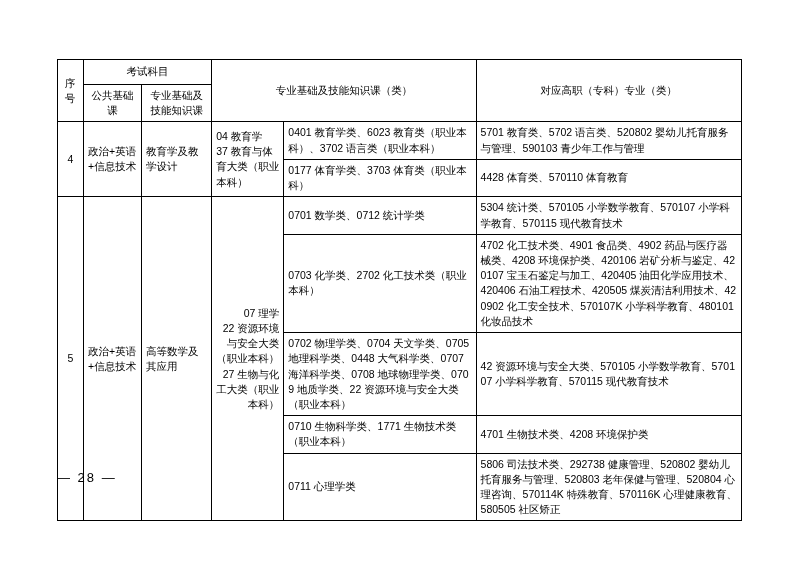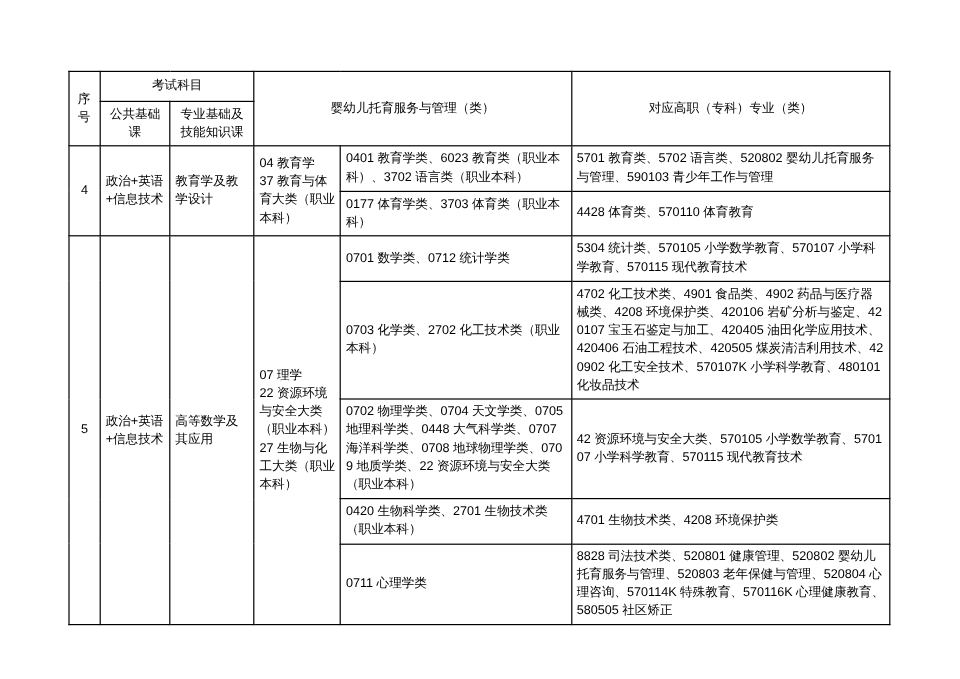--- a/index.html
+++ b/index.html
@@ -110,21 +110,21 @@
         <col class="c-prof">
         <col class="c-major">
         <col class="c-bk">
         <col class="c-vo">
       </colgroup>
       <tbody>
 
         <tr>
           <td class="hdr vert" rowspan="2">序号</td>
           <td class="hdr hdr-top" colspan="2">考试科目</td>
-          <td class="hdr" rowspan="2" colspan="2">婴幼儿托育服务与管理（类）</td>
+          <td class="hdr" rowspan="2" colspan="2">专业基础及技能知识课（类）</td>
           <td class="hdr" rowspan="2">对应高职（专科）专业（类）</td>
         </tr>
 
         <tr>
           <td class="hdr">公共基础课</td>
           <td class="hdr">专业基础及技能知识课</td>
         </tr>
 
         <tr>
           <td class="seq-cell" rowspan="2">4</td>
@@ -137,40 +137,41 @@
         </tr>
         <tr>
           <td class="left top">0177 体育学类、3703 体育类（职业本科）</td>
           <td class="left top">4428 体育类、570110 体育教育</td>
         </tr>
 
         <tr>
           <td class="seq-cell" rowspan="5">5</td>
           <td class="ctr mid" rowspan="5">政治+英语+信息技术</td>
           <td class="ctr mid" rowspan="5">高等数学及其应用</td>
-          <td class="left" rowspan="5" style="white-space: pre-line;">07 理学
+          <td class="left" rowspan="5" style="white-space: pre-line; text-align: right;">07 理学
 22 资源环境与安全大类（职业本科）
 27 生物与化工大类（职业本科）</td>
           <td class="left top">0701 数学类、0712 统计学类</td>
           <td class="left top">5304 统计类、570105 小学数学教育、570107 小学科学教育、570115 现代教育技术</td>
         </tr>
         <tr>
           <td class="left top">0703 化学类、2702 化工技术类（职业本科）</td>
           <td class="left top">4702 化工技术类、4901 食品类、4902 药品与医疗器械类、4208 环境保护类、420106 岩矿分析与鉴定、420107 宝玉石鉴定与加工、420405 油田化学应用技术、420406 石油工程技术、420505 煤炭清洁利用技术、420902 化工安全技术、570107K 小学科学教育、480101 化妆品技术</td>
         </tr>
         <tr>
           <td class="left top">0702 物理学类、0704 天文学类、0705 地理科学类、0448 大气科学类、0707 海洋科学类、0708 地球物理学类、0709 地质学类、22 资源环境与安全大类（职业本科）</td>
           <td class="left mid">42 资源环境与安全大类、570105 小学数学教育、570107 小学科学教育、570115 现代教育技术</td>
         </tr>
         <tr>
-          <td class="left top">0420 生物科学类、2701 生物技术类（职业本科）</td>
+          <td class="left top">0710 生物科学类、1771 生物技术类（职业本科）</td>
           <td class="left top">4701 生物技术类、4208 环境保护类</td>
         </tr>
         <tr>
           <td class="left top">0711 心理学类</td>
-          <td class="left top">8828 司法技术类、520801 健康管理、520802 婴幼儿托育服务与管理、520803 老年保健与管理、520804 心理咨询、570114K 特殊教育、570116K 心理健康教育、580505 社区矫正</td>
+          <td class="left top">5806 司法技术类、292738 健康管理、520802 婴幼儿托育服务与管理、520803 老年保健与管理、520804 心理咨询、570114K 特殊教育、570116K 心理健康教育、580505 社区矫正</td>
         </tr>
       </tbody>
     </table>
   </div>
 
+  <div class="page-num">— 28 —</div>
 
 </div>
 
 </body></html>

